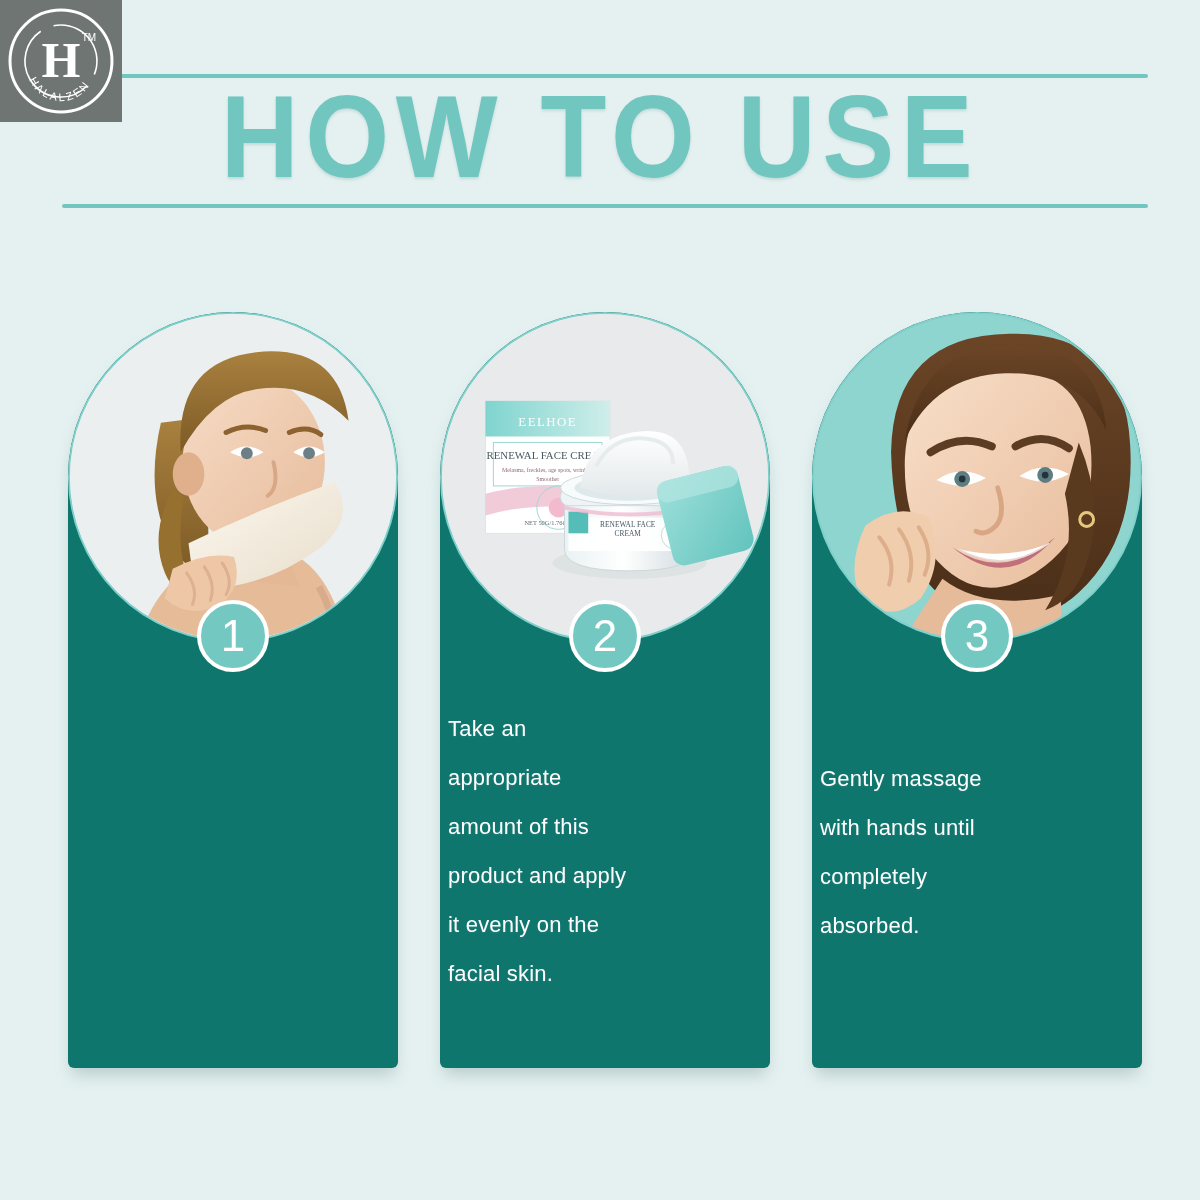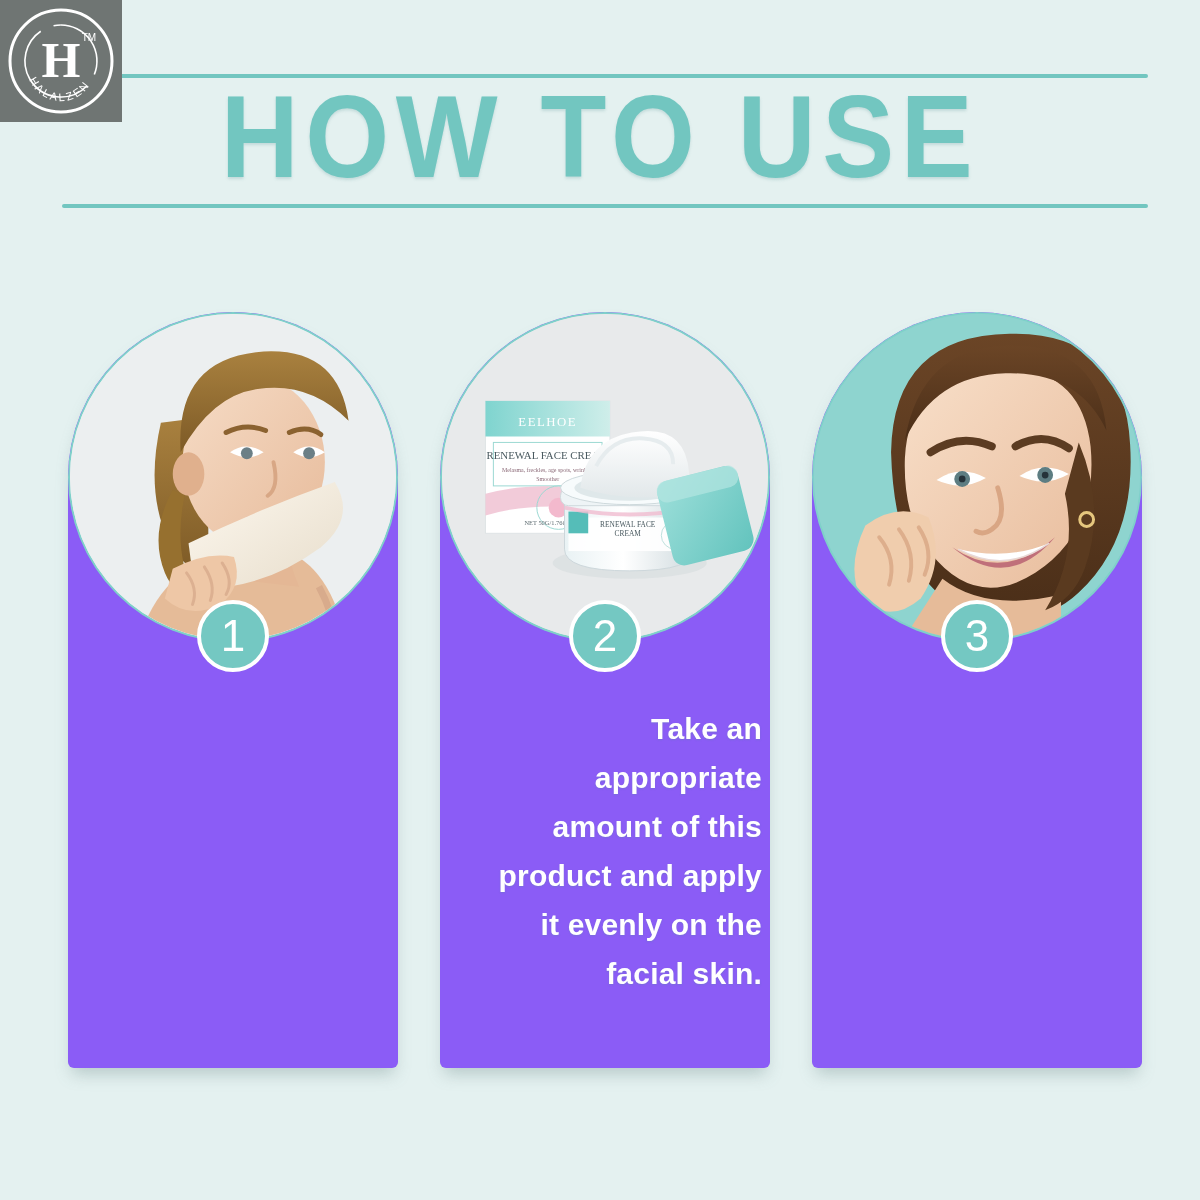--- a/index.html
+++ b/index.html
@@ -44,21 +44,21 @@
     text-shadow:0 2px 3px rgba(120,170,170,.30);
     white-space:nowrap;
   }
 
   
   .cards{
     position:absolute;left:0;top:0;width:1200px;height:1200px;
   }
   .card{
     position:absolute;
-    background:#8b5cf6;
+    background:#0f766e;
     border-radius:165px 165px 6px 6px;
     box-shadow:0 10px 16px -4px rgba(110,140,140,.38);
     overflow:hidden;
   }
   .card-1{left:68px;top:312px;width:330px;height:756px;}
   .card-2{left:440px;top:312px;width:330px;height:756px;}
   .card-3{left:812px;top:312px;width:330px;height:756px;}
 
   
   .photo{
@@ -88,25 +88,25 @@
     font-weight:500;
     line-height:1;
     left:129px;top:288px;
     z-index:3;
   }
 
   
   .step-text{
     position:absolute;
     left:8px;width:314px;
-    text-align:right;
+    text-align:left;
     color:#ffffff;
-    font-size:30px;
+    font-size:22px;
     line-height:49px;
-    font-weight:700;
+    font-weight:400;
     letter-spacing:.2px;
     white-space:pre-line;
     text-shadow:0 1px 2px rgba(80,150,148,.30);
   }
   .text-1{top:466px;}
   .text-2{top:392px;}
   .text-3{top:442px;}
 </style>
 </head>
 <body>
@@ -310,15 +310,19 @@
 
         <path d="M52 214 q32 -24 64 -8 q18 44 -8 82 q-30 26 -60 2 q-16 -34 4 -76 z" fill="#f0cdad"></path>
         <g stroke="#ddae8c" stroke-width="4" fill="none" stroke-linecap="round">
           <path d="M66 226 q18 22 10 48"></path>
           <path d="M86 218 q18 24 10 52"></path>
           <path d="M106 216 q16 24 6 48"></path>
         </g>
       </svg>
     </div>
     <div class="badge">3</div>
+    <div class="step-text text-3">Gently massage
+with hands until
+completely
+absorbed.</div>
   </div>
 
 </div>
 
 </body></html>

